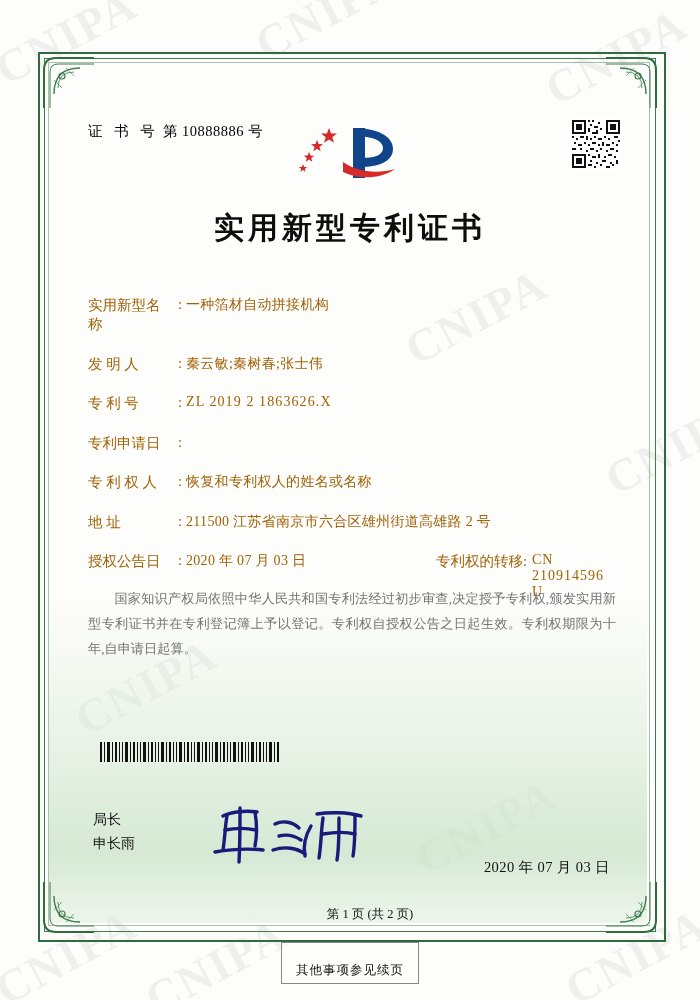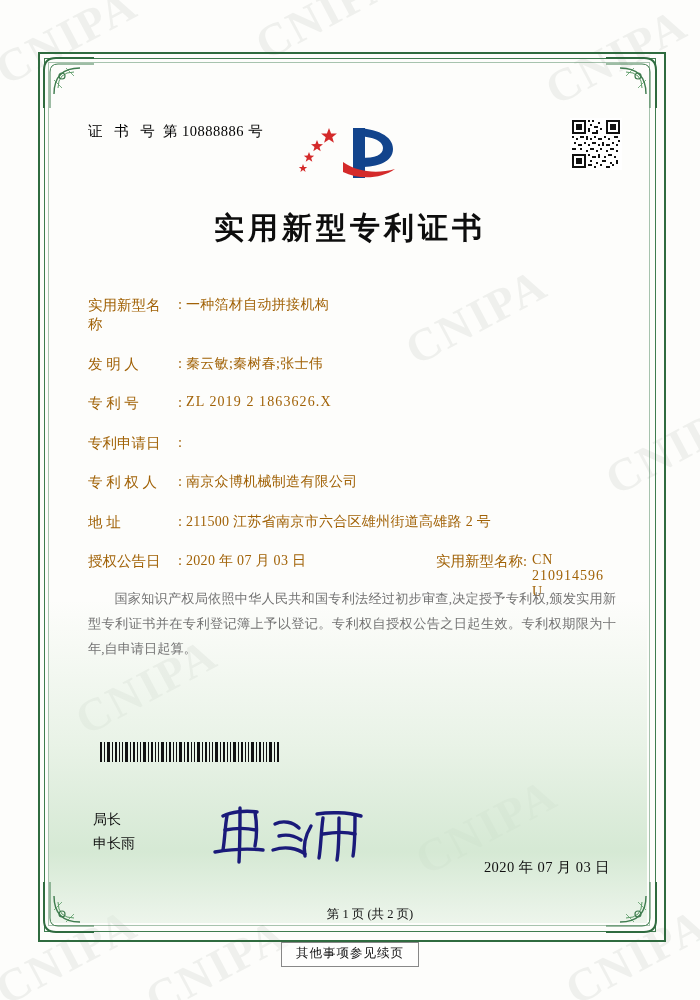--- a/index.html
+++ b/index.html
@@ -252,21 +252,21 @@
     padding-left: 40px;
   }
   .footer-note {
     position: absolute;
     left: 50%;
     transform: translateX(-50%);
     top: 942px;
     font-size: 12.5px;
     color: #111;
     border: 1px solid #888;
-    padding: 2px 14px 4px;
+    padding: 19px 14px 4px;
     background: rgba(255,255,255,0.55);
     letter-spacing: 1px;
   }
 </style>
 </head>
 <body>
 
 <div class="page">
 
   <div class="watermarks">
@@ -446,34 +446,34 @@
       </div>
 
       <div class="field-row">
         <div class="field-label">专利申请日</div>
         <div class="field-sep">:</div>
       </div>
 
       <div class="field-row">
         <div class="field-label">专  利  权  人</div>
         <div class="field-sep">:</div>
-        <div class="field-value">南京众博机械制造有限公司</div>
+        <div class="field-value">恢复和专利权人的姓名或名称</div>
       </div>
 
       <div class="field-row">
         <div class="field-label">地          址</div>
         <div class="field-sep">:</div>
         <div class="field-value">211500 江苏省南京市六合区雄州街道高雄路 2 号</div>
       </div>
 
       <div class="field-row split">
         <div class="field-label">授权公告日</div>
         <div class="field-sep">:</div>
         <div class="field-value">2020 年 07 月 03 日</div>
-        <div class="second-label">实用新型名称:</div>
+        <div class="second-label">专利权的转移:</div>
         <div class="second-value">CN 210914596 U</div>
       </div>
 
     </div>
 
     <div class="body-text">
       <p>国家知识产权局依照中华人民共和国专利法经过初步审查,决定授予专利权,颁发实用新型专利证书并在专利登记簿上予以登记。专利权自授权公告之日起生效。专利权期限为十年,自申请日起算。</p>
     </div>
 
     <div class="barcode">

